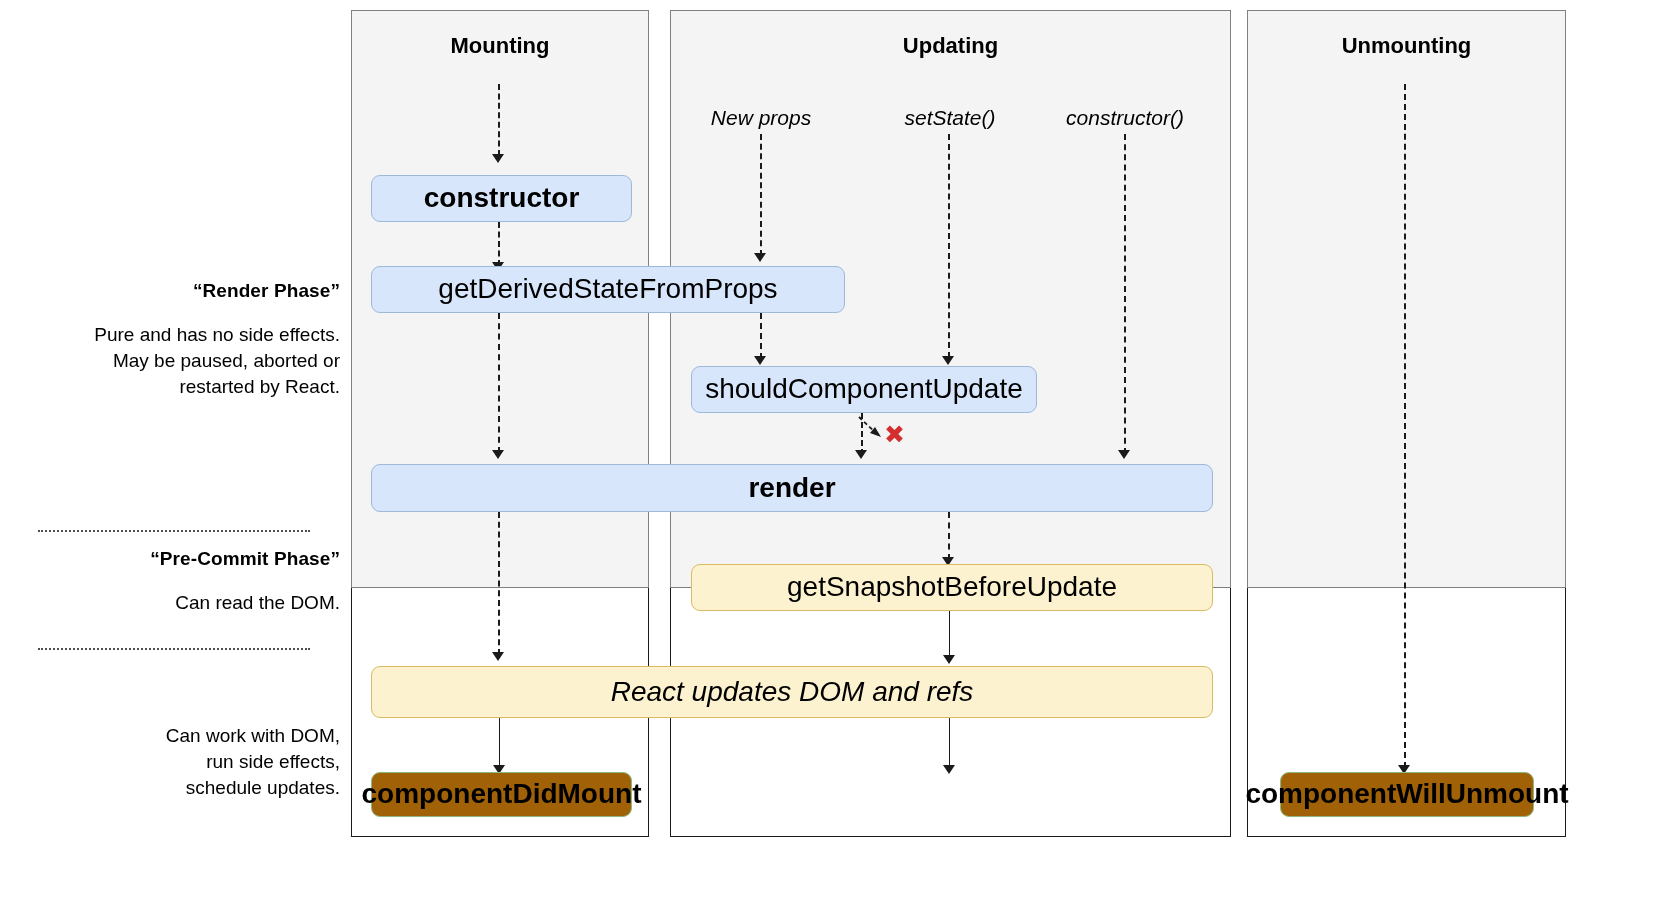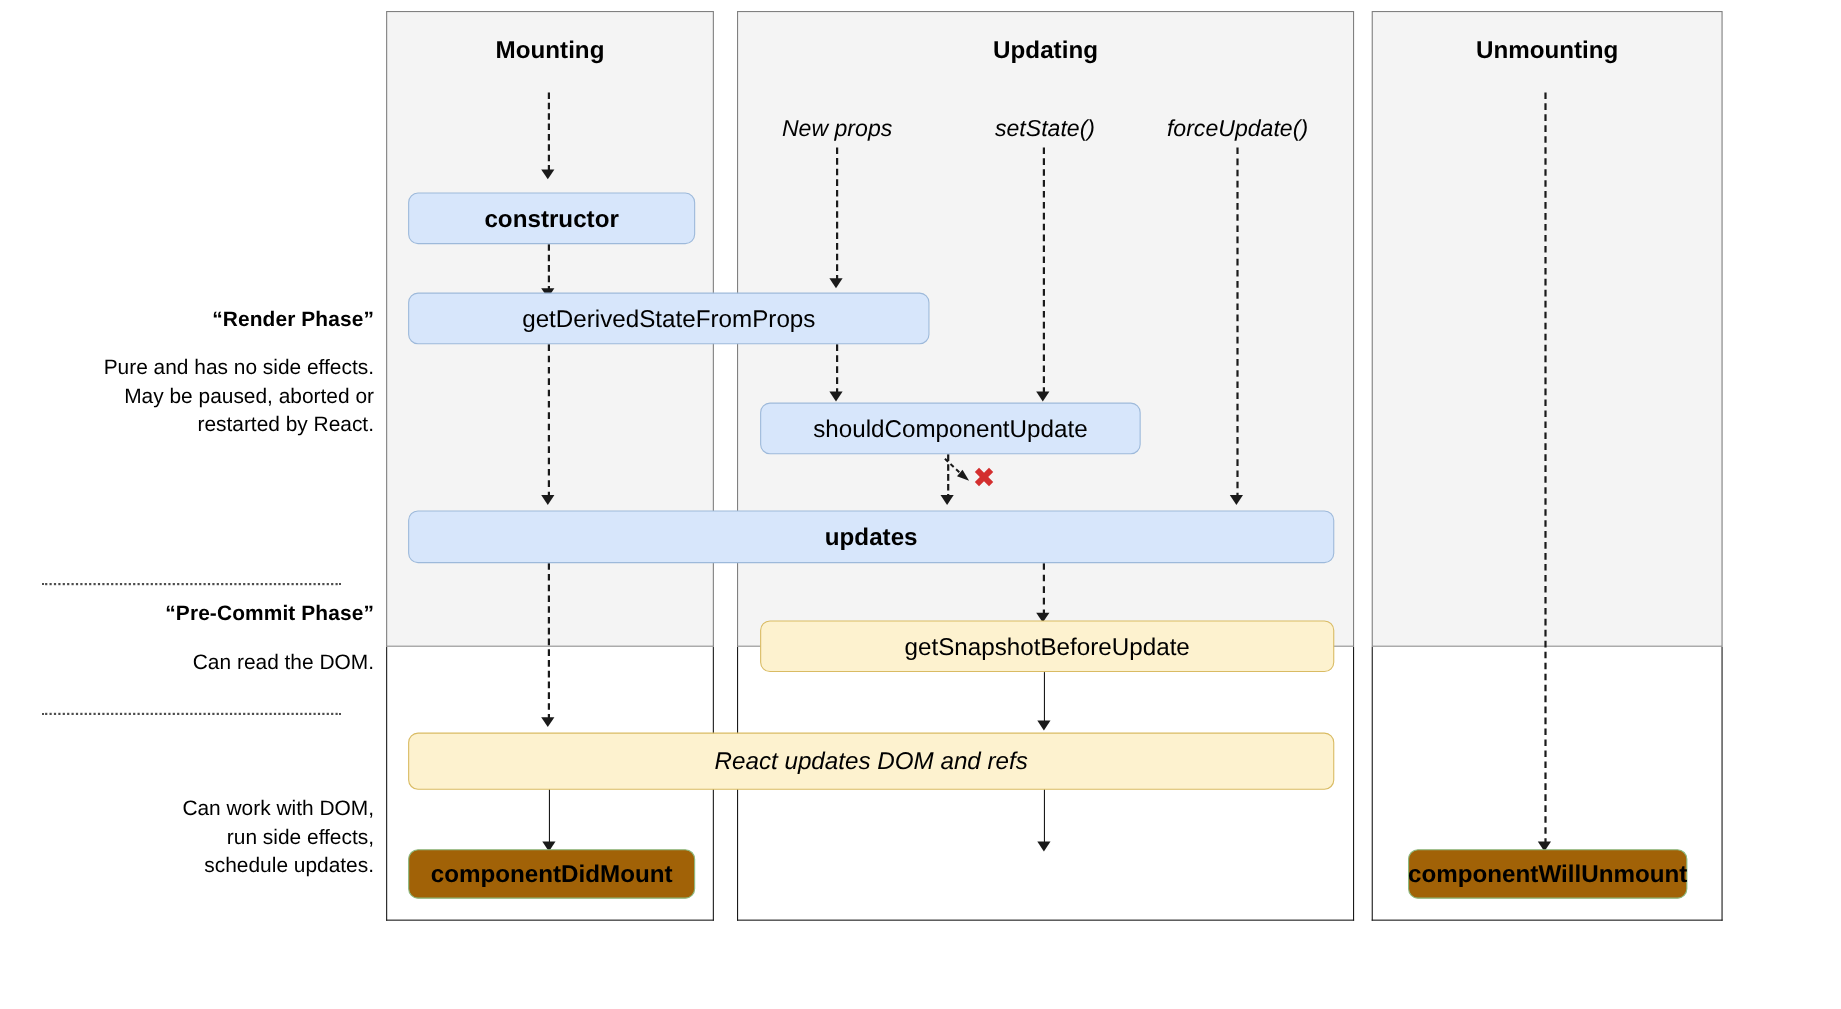--- a/index.html
+++ b/index.html
@@ -20,21 +20,21 @@
   .colgrey{position:absolute;background:#f4f4f4;border:1px solid #808080;box-sizing:border-box;}
   .colwhite{position:absolute;background:#ffffff;border:1px solid #1a1a1a;border-top:none;box-sizing:border-box;}
   .colhead{position:absolute;text-align:center;font-size:22px;font-weight:bold;}
 
   
   .trigger{position:absolute;text-align:center;font-size:21px;font-style:italic;}
 
   
   .node{position:absolute;box-sizing:border-box;border-radius:9px;
         display:flex;align-items:center;justify-content:center;
-        font-size:22px;text-align:center;line-height:1.15;}
+        font-size:28px;text-align:center;line-height:1.15;}
   .blue {background:#d7e6fb;border:1.6px solid #9db9da;}
   .yellow{background:#fdf2cf;border:1.6px solid #d9bb63;}
   .green{background:#a16207;border:1.6px solid #8cb97f;}
   .b{font-weight:bold;}
   .i{font-style:italic;}
 
   
   .vline{position:absolute;width:0;}
   .dash{border-left:2px dashed #1a1a1a;}
   .solid{border-left:1.8px solid #1a1a1a;}
@@ -75,21 +75,21 @@
 
   <div class="colgrey" style="left:1247px;top:10px;width:319px;height:578px;"></div>
   <div class="colwhite" style="left:1247px;top:588px;width:319px;height:249px;"></div>
 
   <div class="colhead" style="left:351px;top:33px;width:298px;">Mounting</div>
   <div class="colhead" style="left:670px;top:33px;width:561px;">Updating</div>
   <div class="colhead" style="left:1247px;top:33px;width:319px;">Unmounting</div>
 
   <div class="trigger" style="left:663px;top:106px;width:196px;">New props</div>
   <div class="trigger" style="left:852px;top:106px;width:196px;">setState()</div>
-  <div class="trigger" style="left:1027px;top:106px;width:196px;">forceUpdate()</div>
+  <div class="trigger" style="left:1027px;top:106px;width:196px;">constructor()</div>
 
   <div class="vline dash" style="left:498px;top:84px;height:72px;"></div>
   <div class="head" style="left:492px;top:154px;"></div>
 
   <div class="vline dash" style="left:498px;top:222px;height:44px;"></div>
   <div class="head" style="left:492px;top:262px;"></div>
 
   <div class="vline dash" style="left:498px;top:313px;height:140px;"></div>
   <div class="head" style="left:492px;top:450px;"></div>
 
@@ -131,21 +131,21 @@
 
   <div class="vline dash" style="left:1404px;top:84px;height:684px;"></div>
   <div class="head" style="left:1398px;top:765px;"></div>
 
   <div class="node blue b" style="left:371px;top:175px;width:261px;height:47px;">constructor</div>
 
   <div class="node blue" style="left:371px;top:266px;width:474px;height:47px;">getDerivedStateFromProps</div>
 
   <div class="node blue" style="left:691px;top:366px;width:346px;height:47px;">shouldComponentUpdate</div>
 
-  <div class="node blue b" style="left:371px;top:464px;width:842px;height:48px;">updates</div>
+  <div class="node blue b" style="left:371px;top:464px;width:842px;height:48px;">render</div>
 
   <div class="node yellow" style="left:691px;top:564px;width:522px;height:47px;">getSnapshotBeforeUpdate</div>
 
   <div class="node yellow i" style="left:371px;top:666px;width:842px;height:52px;">React updates DOM and refs</div>
 
   <div class="node green b" style="left:371px;top:772px;width:261px;height:45px;">componentDidMount</div>
 
 
   <div class="node green b" style="left:1280px;top:772px;width:254px;height:45px;">componentWillUnmount</div>
 

